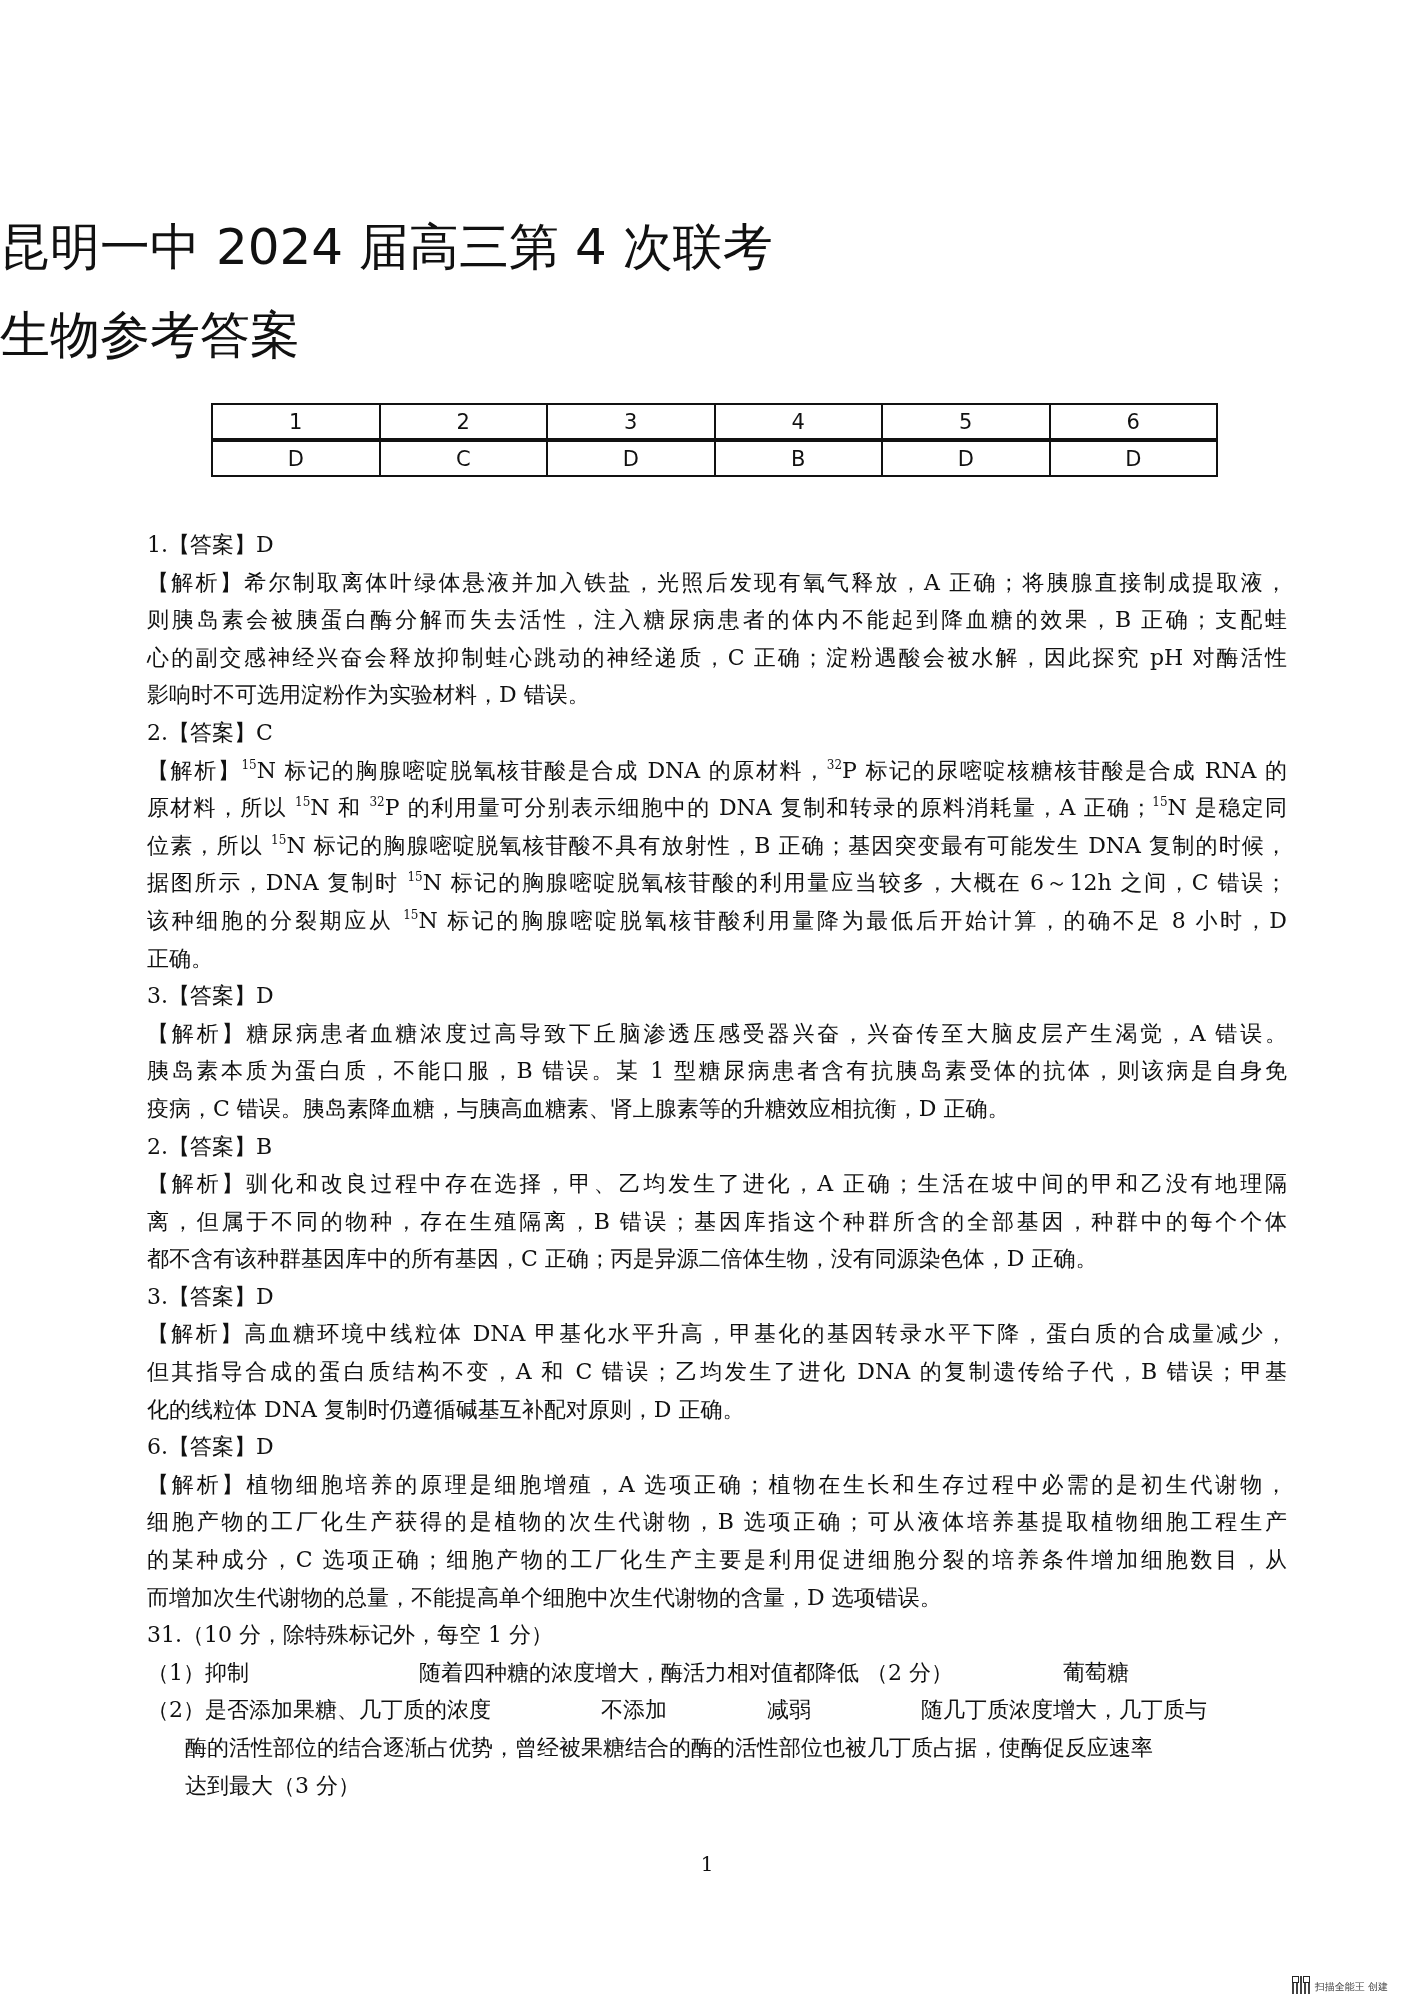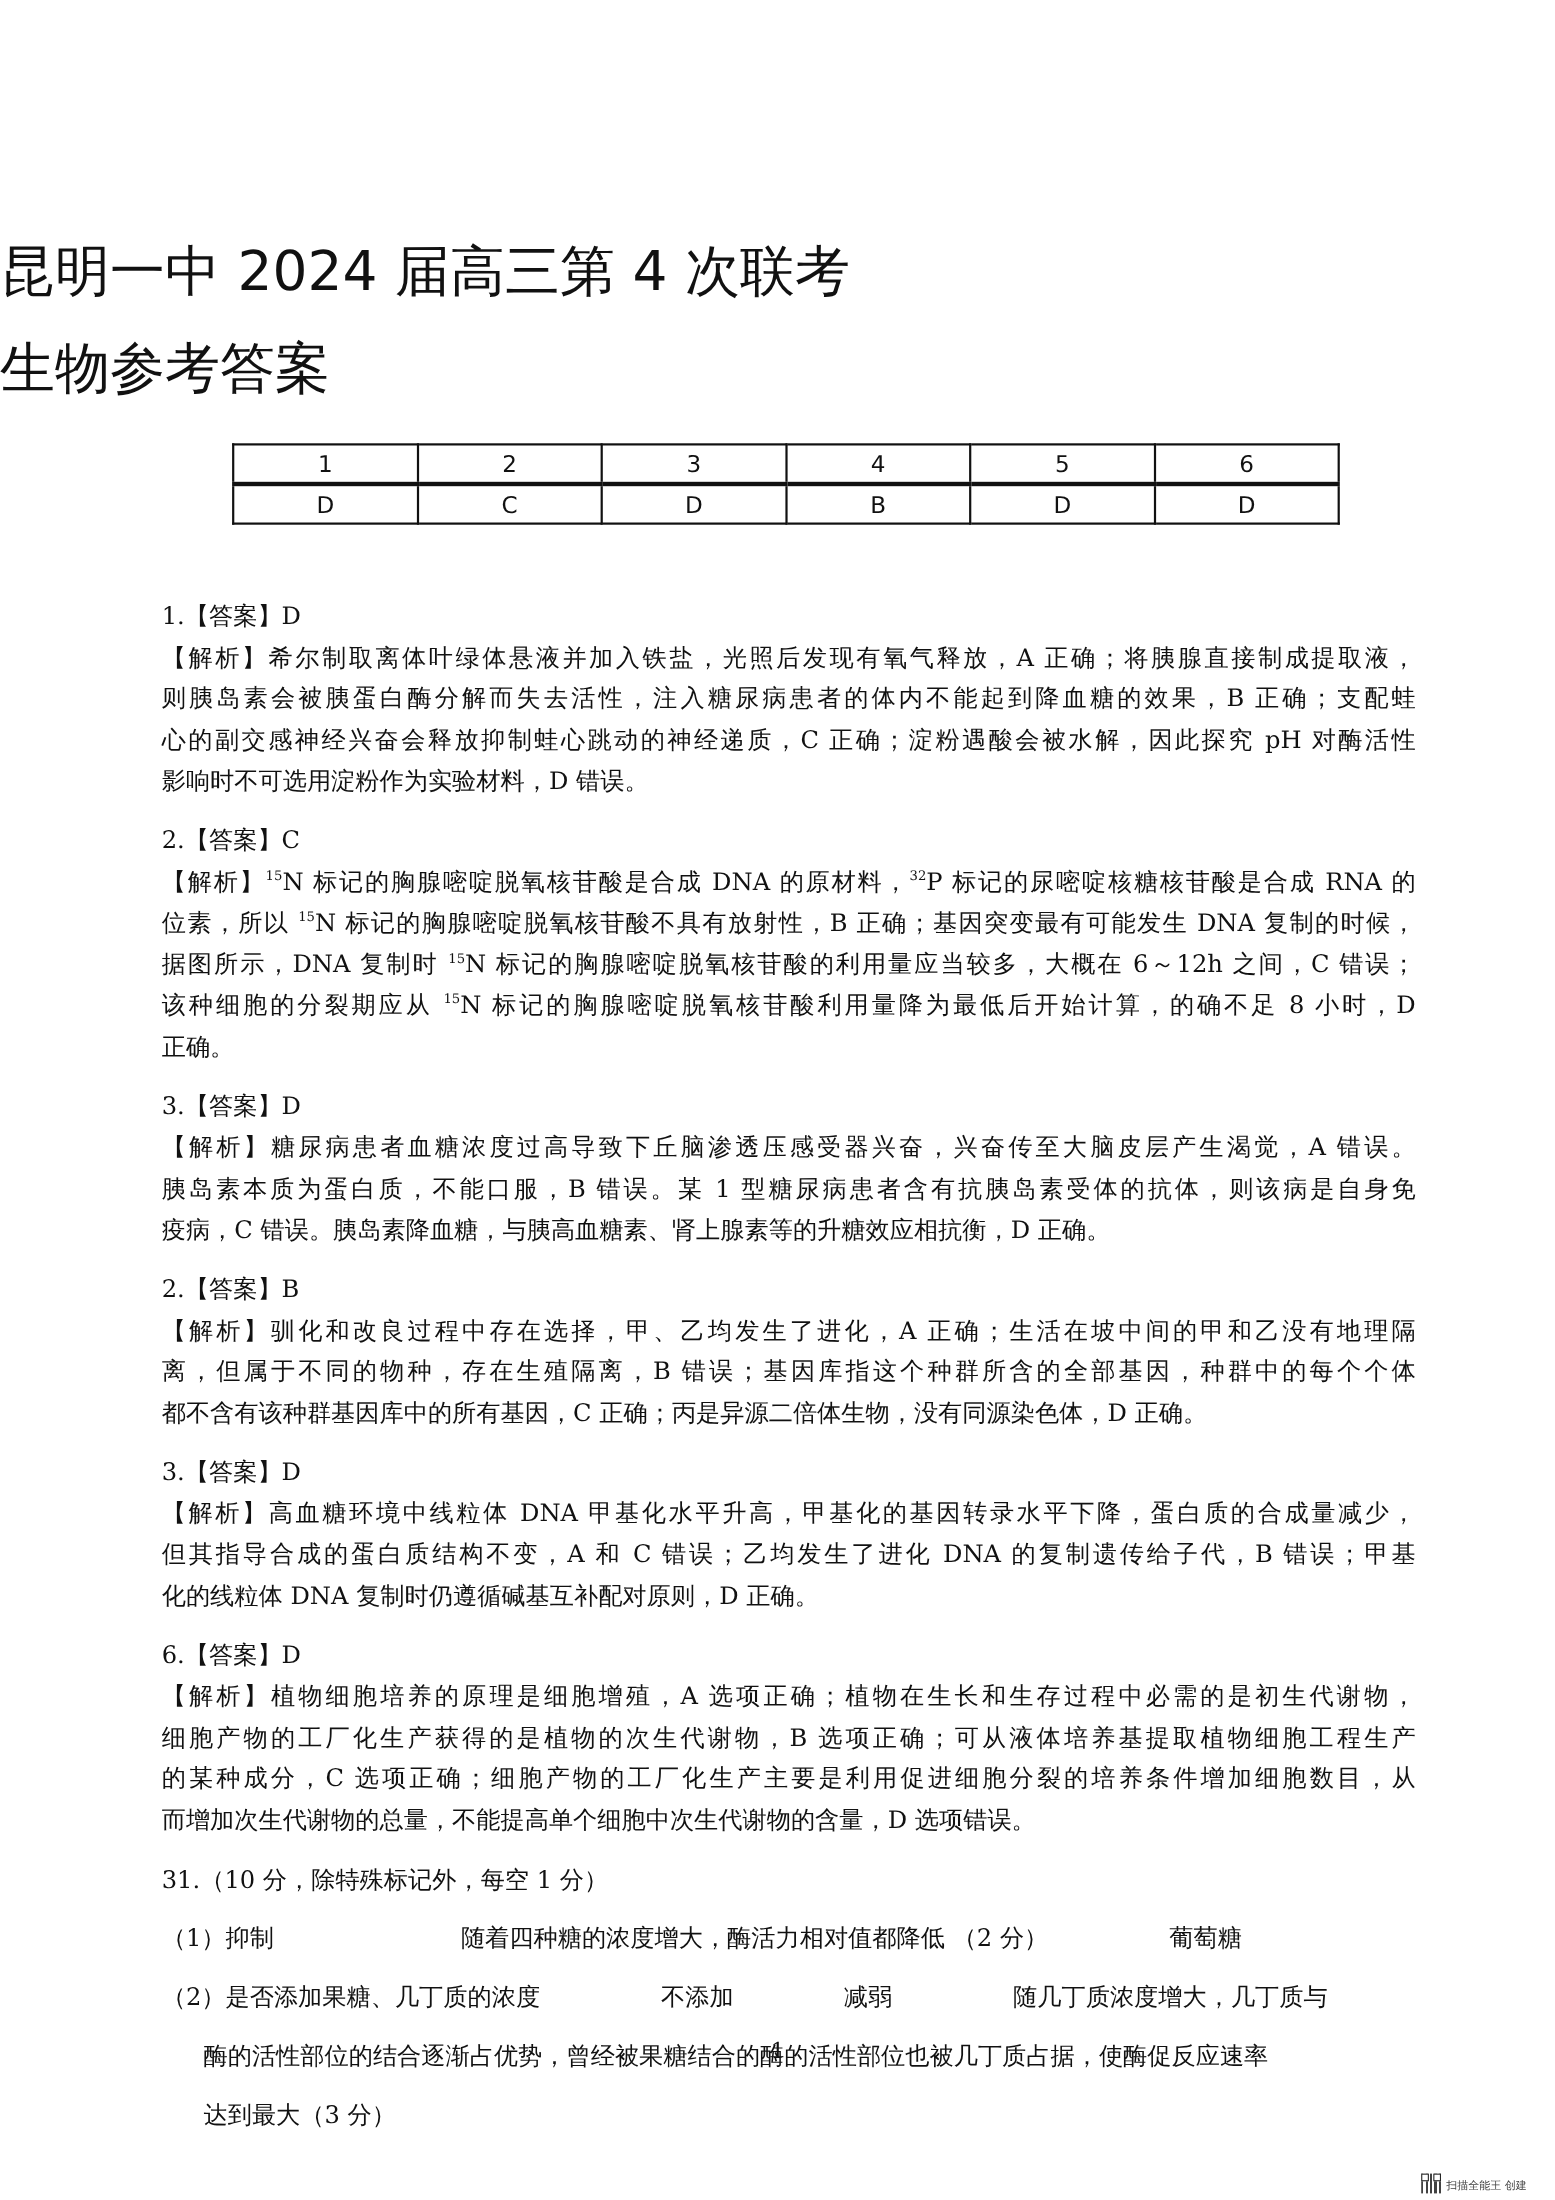--- a/index.html
+++ b/index.html
@@ -26,21 +26,21 @@
     border: 2px solid #111; text-align: center; height: 33px; padding: 0;
   }
   table.answers tr.head td { border-bottom: 4px solid #111; }
 
   .body {
     position: absolute; left: 147px; top: 526px; width: 1140px;
     font-size: 22px; line-height: 37.6px;
   }
   .line { white-space: nowrap; text-align: justify; text-align-last: justify; display: block; }
   .line.last { text-align-last: left; }
-  .ans { display: block; white-space: nowrap; margin-top: 16px; }
+  .ans { display: block; white-space: nowrap; }
   sup { font-size: 12px; vertical-align: 9px; line-height: 0; }
   .indent { padding-left: 38px; }
   .gap1 { display: inline-block; width: 170px; }
   .gap2 { display: inline-block; width: 110px; }
   .gap3 { display: inline-block; width: 110px; }
   .gap4 { display: inline-block; width: 100px; }
   .gap5 { display: inline-block; width: 110px; }
 
   #page-num {
     position: absolute; left: 0; width: 1414px; top: 1852px; text-align: center;
@@ -97,20 +97,21 @@
     <span class="ans">1.【答案】D</span>
     <span class="line">【解析】希尔制取离体叶绿体悬液并加入铁盐，光照后发现有氧气释放，A 正确；将胰腺直接制成提取液，</span>
     <span class="line">则胰岛素会被胰蛋白酶分解而失去活性，注入糖尿病患者的体内不能起到降血糖的效果，B 正确；支配蛙</span>
     <span class="line">心的副交感神经兴奋会释放抑制蛙心跳动的神经递质，C 正确；淀粉遇酸会被水解，因此探究 pH 对酶活性</span>
     <span class="line last">影响时不可选用淀粉作为实验材料，D 错误。</span>
   </div>
 
   <div>
     <span class="ans">2.【答案】C</span>
     <span class="line rich">【解析】<sup>15</sup>N 标记的胸腺嘧啶脱氧核苷酸是合成 DNA 的原材料，<sup>32</sup>P 标记的尿嘧啶核糖核苷酸是合成 RNA 的</span>
+    <span class="line rich">原材料，所以 <sup>15</sup>N 和 <sup>32</sup>P 的利用量可分别表示细胞中的 DNA 复制和转录的原料消耗量，A 正确；<sup>15</sup>N 是稳定同</span>
     <span class="line rich">位素，所以 <sup>15</sup>N 标记的胸腺嘧啶脱氧核苷酸不具有放射性，B 正确；基因突变最有可能发生 DNA 复制的时候，</span>
     <span class="line rich">据图所示，DNA 复制时 <sup>15</sup>N 标记的胸腺嘧啶脱氧核苷酸的利用量应当较多，大概在 6～12h 之间，C 错误；</span>
     <span class="line rich">该种细胞的分裂期应从 <sup>15</sup>N 标记的胸腺嘧啶脱氧核苷酸利用量降为最低后开始计算，的确不足 8 小时，D</span>
     <span class="line rich last">正确。</span>
   </div>
 
   <div>
     <span class="ans">3.【答案】D</span>
     <span class="line">【解析】糖尿病患者血糖浓度过高导致下丘脑渗透压感受器兴奋，兴奋传至大脑皮层产生渴觉，A 错误。</span>
     <span class="line">胰岛素本质为蛋白质，不能口服，B 错误。某 1 型糖尿病患者含有抗胰岛素受体的抗体，则该病是自身免</span>

